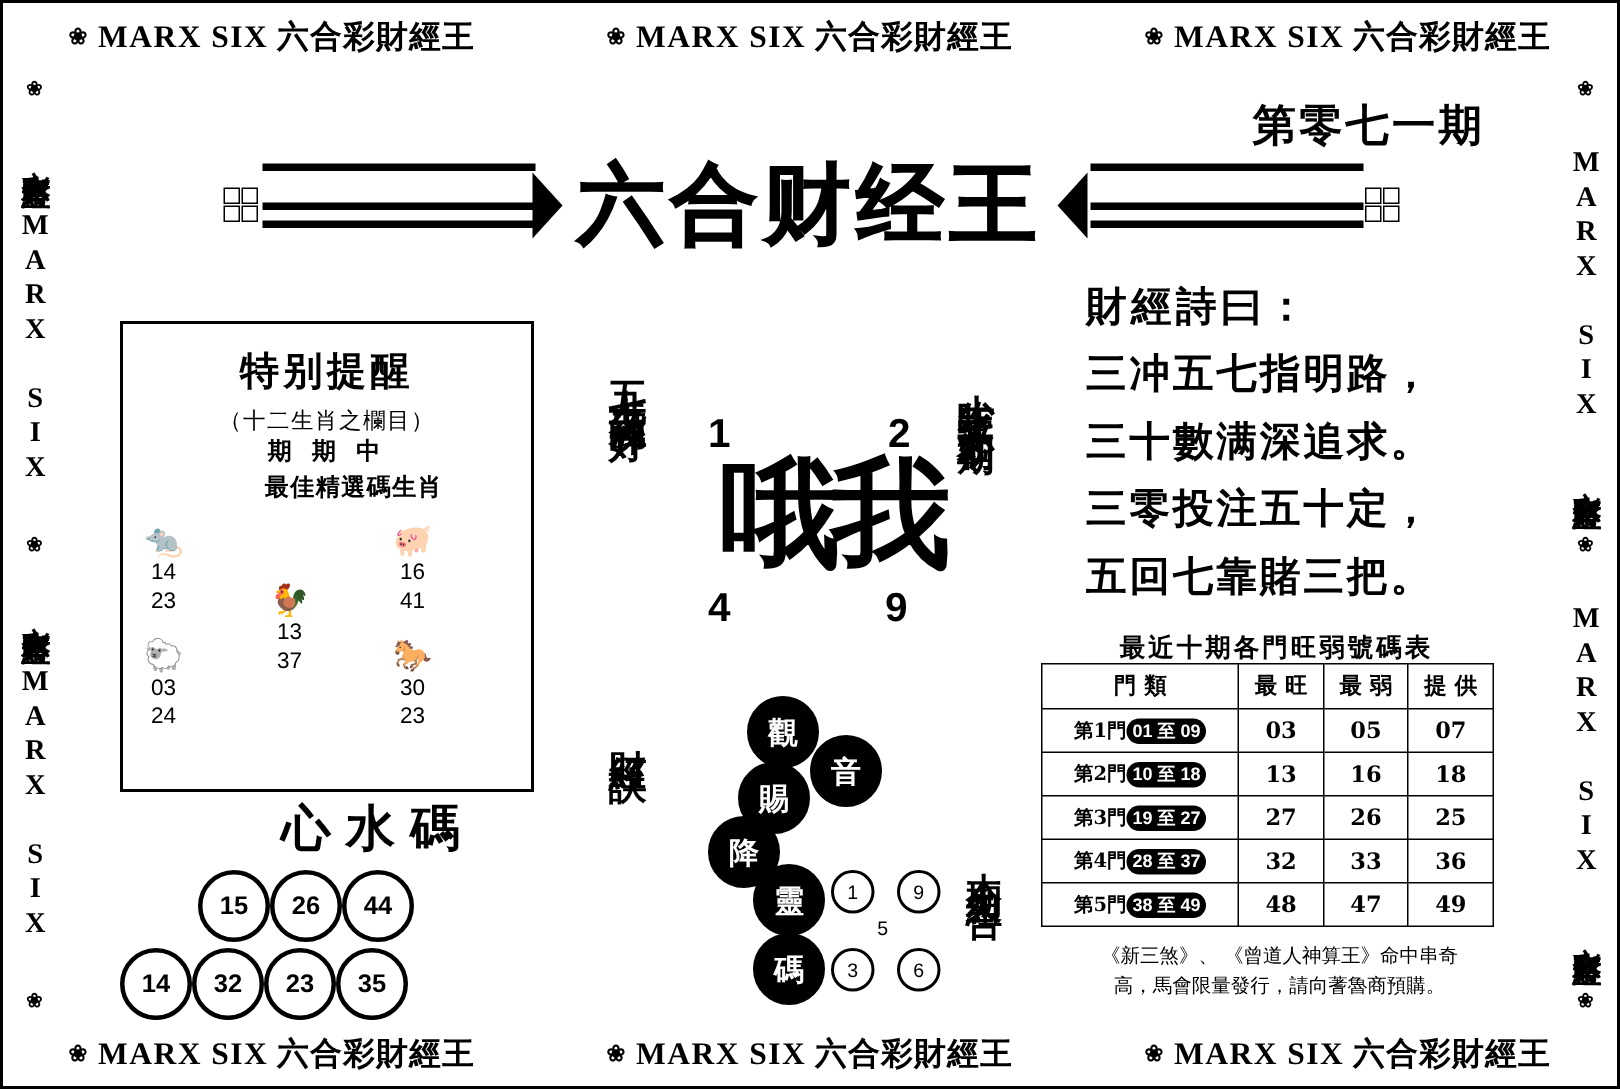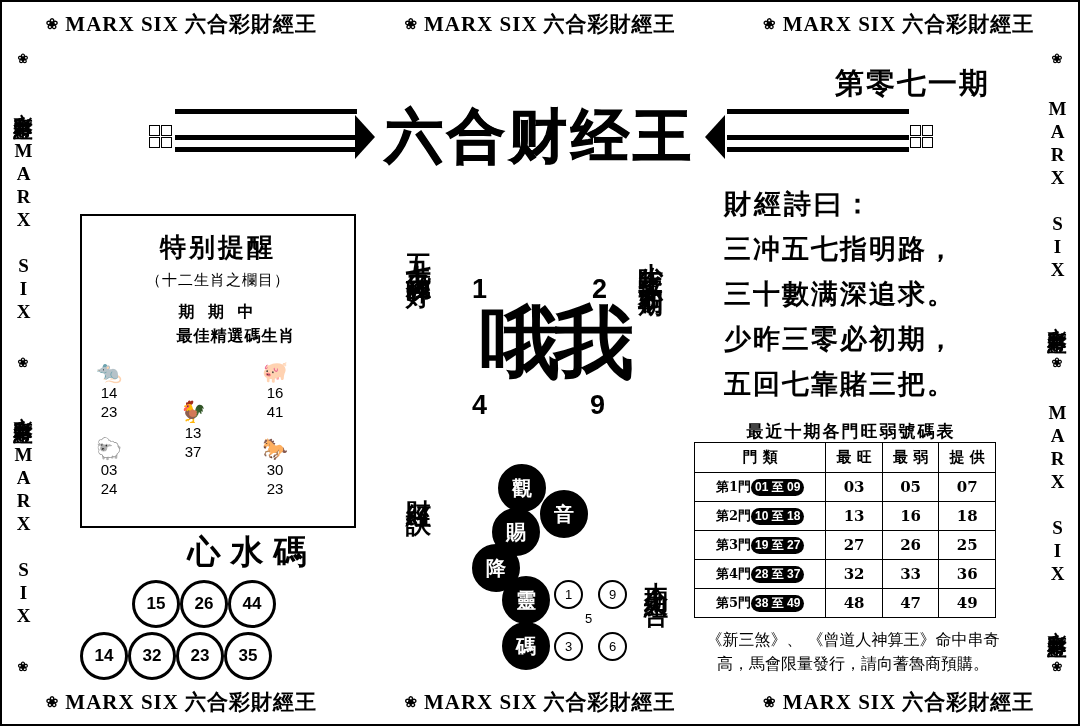--- a/index.html
+++ b/index.html
@@ -78,21 +78,21 @@
   .dots.right{right:0;}
   .dots span{border:1.5px solid #000;display:block;width:9px;height:9px;}
 
   
   .reminder{
     position:absolute;left:78px;top:212px;width:272px;height:310px;
     border:2px solid #000;
   }
   .rem-title{text-align:center;font-size:26px;font-weight:bold;margin-top:14px;letter-spacing:3px;}
   .rem-sub{text-align:center;font-size:15px;margin-top:6px;letter-spacing:1px;}
-  .rem-line1{text-align:center;font-size:16px;font-weight:bold;margin-top:12px;letter-spacing:4px;}
+  .rem-line1{text-align:center;font-size:16px;font-weight:bold;margin-top:1px;letter-spacing:4px;}
   .rem-line2{text-align:center;font-size:16px;font-weight:bold;margin-top:3px;letter-spacing:1px;padding-left:36px;}
   .zodiac-grid{position:relative;height:175px;margin-top:6px;}
   .z-cell{position:absolute;text-align:center;font-size:15px;line-height:1.25;font-family:"Liberation Sans",sans-serif;}
   .z-ico{font-size:21px;line-height:1;}
   .z-nums{margin-top:2px;}
 
   
   .hwc-title{
     position:absolute;left:150px;top:528px;width:200px;text-align:center;
     font-size:33px;font-weight:bold;letter-spacing:10px;
@@ -162,21 +162,21 @@
     border:1.5px solid #000;text-align:center;
     font-size:15px;padding:5px 2px;font-weight:bold;
   }
   table.stats td.gate{font-size:13px;white-space:nowrap;}
   .gate-chip{
     display:inline-block;background:#000;color:#fff;border-radius:9px;
     padding:0 4px;font-family:"Liberation Sans",sans-serif;font-size:12px;
   }
   .footnote{
     position:absolute;left:690px;top:626px;width:322px;
-    font-size:16px;line-height:1.5;text-align:center;letter-spacing:0px;
+    font-size:13px;line-height:1.5;text-align:center;letter-spacing:0px;
   }
 </style>
 </head>
 <body>
 
 <div class="page">
 
   <div class="border-top">
     <div class="brand-unit">
       <span class="flower">❀</span>
@@ -335,21 +335,21 @@
     <div class="m-ball" style="left:44px;top:0;">9</div>
     <div class="m-ball" style="left:22px;top:26px;border:none;">5</div>
     <div class="m-ball" style="left:0;top:52px;">3</div>
     <div class="m-ball" style="left:44px;top:52px;">6</div>
   </div>
 
   <div class="poem">
     <div class="poem-head">財經詩曰：</div>
     <div class="poem-line">三冲五七指明路，</div>
     <div class="poem-line">三十數满深追求。</div>
-    <div class="poem-line">少昨三零必初期，</div>
+    <div class="poem-line">三零投注五十定，</div>
     <div class="poem-line">五回七靠賭三把。</div>
   </div>
 
   <div class="tbl-title">最近十期各門旺弱號碼表</div>
   <table class="stats">
     <thead>
       <tr>
         <th>門 類</th>
         <th>最 旺</th>
         <th>最 弱</th>

